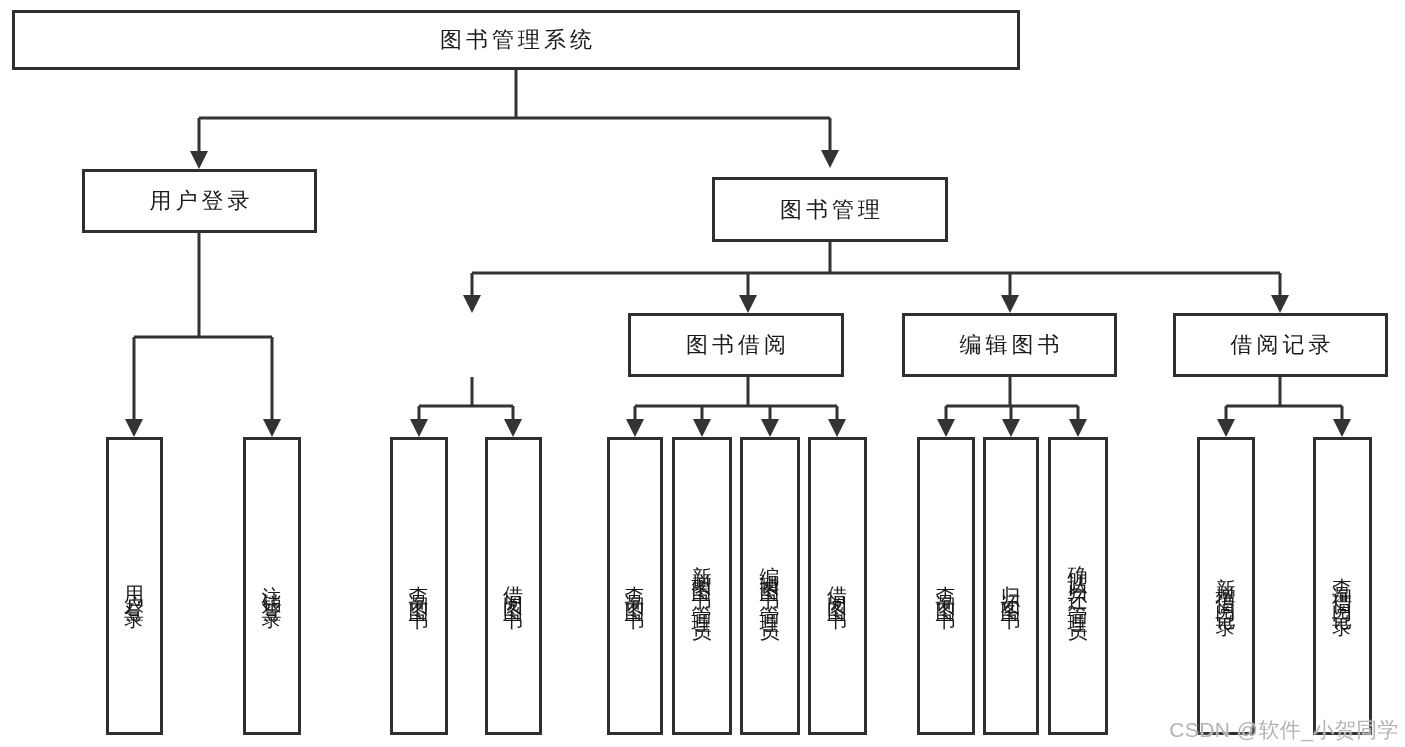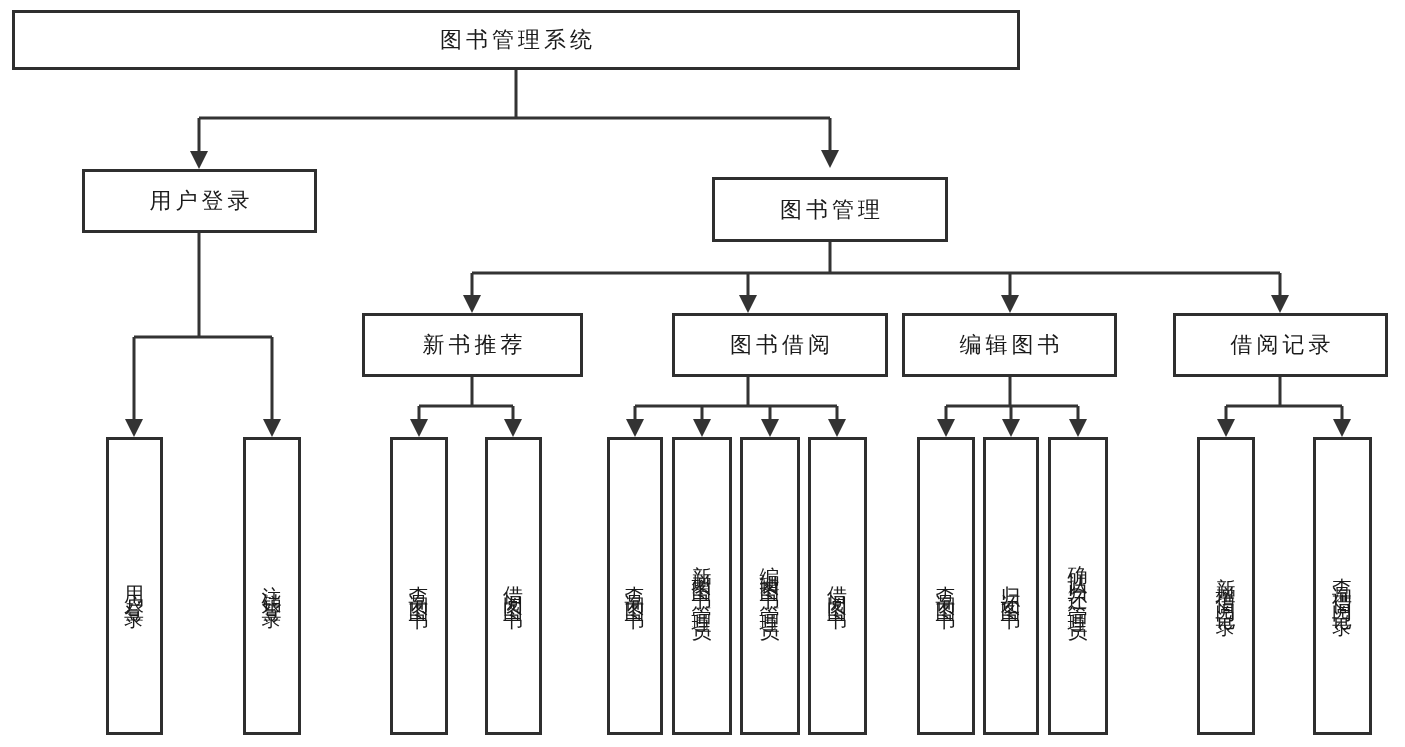--- a/index.html
+++ b/index.html
@@ -87,22 +87,21 @@
       <polygon points="1217,419 1235,419 1226,437"></polygon>
       <polygon points="1333,419 1351,419 1342,437"></polygon>
     </g>
   </svg>
 
   <div class="node hnode" style="left:12px;top:10px;width:1008px;height:60px">图书管理系统</div>
 
   <div class="node hnode" style="left:82px;top:169px;width:235px;height:64px">用户登录</div>
   <div class="node hnode" style="left:712px;top:177px;width:236px;height:65px">图书管理</div>
 
-  <div class="node hnode" style="left:362px;top:313px;width:221px;height:64px">新书推荐</div>
-  <div class="node hnode" style="left:672px;top:313px;width:216px;height:64px">图书借阅</div>
+  <div class="node hnode" style="left:628px;top:313px;width:216px;height:64px">图书借阅</div>
   <div class="node hnode" style="left:902px;top:313px;width:215px;height:64px">编辑图书</div>
   <div class="node hnode" style="left:1173px;top:313px;width:215px;height:64px">借阅记录</div>
 
   <div class="node vnode" style="left:106px;top:437px;width:57px;height:298px">用户登录</div>
   <div class="node vnode" style="left:243px;top:437px;width:58px;height:298px">注销登录</div>
 
   <div class="node vnode" style="left:390px;top:437px;width:58px;height:298px">查询图书</div>
   <div class="node vnode" style="left:485px;top:437px;width:57px;height:298px">借阅图书</div>
 
   <div class="node vnode" style="left:607px;top:437px;width:56px;height:298px">查询图书</div>
@@ -110,13 +109,14 @@
   <div class="node vnode" style="left:740px;top:437px;width:60px;height:298px">编辑图书（管理员）</div>
   <div class="node vnode" style="left:808px;top:437px;width:59px;height:298px">借阅图书</div>
 
   <div class="node vnode" style="left:917px;top:437px;width:58px;height:298px">查询图书</div>
   <div class="node vnode" style="left:983px;top:437px;width:56px;height:298px">归还图书</div>
   <div class="node vnode" style="left:1048px;top:437px;width:60px;height:298px">确认归还（管理员）</div>
 
   <div class="node vnode" style="left:1197px;top:437px;width:58px;height:298px">新增借阅记录</div>
   <div class="node vnode" style="left:1313px;top:437px;width:59px;height:298px">查询借阅记录</div>
 
+  <div class="watermark">CSDN @软件_小贺同学</div>
 </div>
 
 </body></html>

